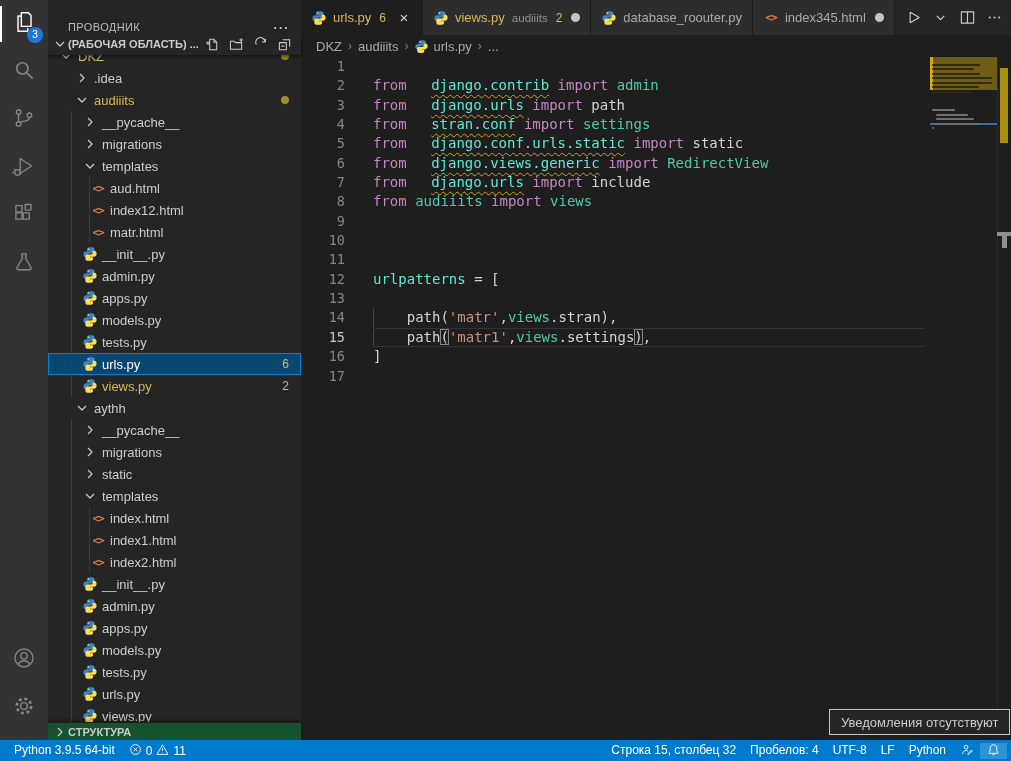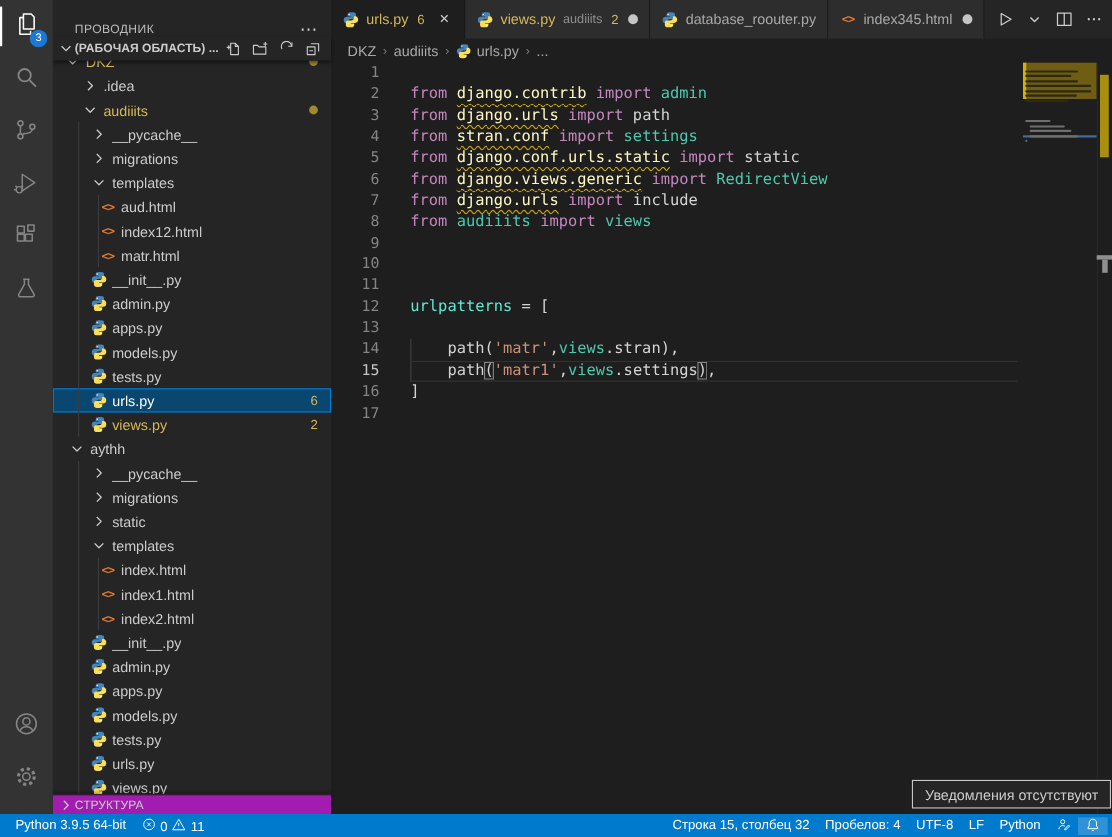--- a/index.html
+++ b/index.html
@@ -33,21 +33,21 @@
   .trow .fico { width:16px; height:16px; flex:none; display:flex; align-items:center; justify-content:center; }
   .trow .lbl { margin-left:4px; }
   .trow.warn .lbl { color:#d6b85a; }
   .trow.selected { background:#094771; outline:1px solid #007fd4; outline-offset:-1px; }
   .trow.selected .lbl { color:#ffffff; }
   .trow .right { margin-left:auto; padding-right:12px; display:flex; align-items:center; gap:6px; }
   .tbadge { color:#d6b85a; font-size:12px; }
   .tdot { width:8px; height:8px; border-radius:50%; background:#a08a2d; }
   .tguide { position:absolute; width:1px; background:#3c3c3c; }
   .html-ico { color:#e37933; font-size:11px; font-weight:bold; font-family:"DejaVu Sans Mono",monospace; letter-spacing:-1px; }
-  .outline-header { position:absolute; left:0; right:0; top:722px; height:18px; background:#a21caf; display:flex; align-items:center; font-size:11px; font-weight:normal; color:#cccccc; border-top:1px solid #1f1f1f; box-shadow:0 -2px 3px rgba(0,0,0,.3); }
+  .outline-header { position:absolute; left:0; right:0; top:722px; height:18px; background:#14532d; display:flex; align-items:center; font-size:11px; font-weight:bold; color:#cccccc; border-top:1px solid #1f1f1f; box-shadow:0 -2px 3px rgba(0,0,0,.3); }
   .outline-header .tw { width:16px; height:16px; margin-left:4px; }
 
   
   .main { position:absolute; left:301px; top:0; width:710px; height:740px; background:#1e1e1e; }
   .tabbar { display:flex; height:35px; background:#252526; align-items:stretch; }
   .tab { display:flex; align-items:center; padding:0 10px; background:#2d2d2d; border-right:1px solid #1b1b1b; font-size:13px; color:#a9a9a9; cursor:pointer; white-space:nowrap; }
   .tab.active { background:#1e1e1e; }
   .tab .tico { width:16px; height:16px; margin-right:6px; display:flex; align-items:center; justify-content:center; }
   .tab .ttl { }
   .tab.warn .ttl { color:#d6b85a; }
@@ -66,21 +66,21 @@
   
   .code { position:absolute; top:57px; left:0; right:0; bottom:0; font-family:"DejaVu Sans Mono","Liberation Mono",monospace; font-size:14px; }
   .line { display:flex; height:19.35px; line-height:19.35px; }
   .num { width:44px; text-align:right; color:#858585; flex:none; font-size:13.5px; }
   .line.cur .num { color:#c6c6c6; }
   .txt { margin-left:28px; margin-right:86px; flex:1; white-space:pre; color:#d4d4d4; }
   .line.cur .txt { box-shadow:inset 0 1px 0 #323232, inset 0 -1px 0 #323232; }
   .line.ig .txt { background-image:linear-gradient(#404040,#404040); background-size:1px 100%; background-repeat:no-repeat; background-position:0 0; }
   .tk-k { color:#c586c0; } .tk-m { color:#4ec9b0; } .tk-p { color:#d4d4d4; }
   .tk-v { color:#5eead4; } .tk-s { color:#ce9178; }
-  .tk-mw { color:#fef9c3; text-decoration:underline wavy #c9a613; text-decoration-thickness:1px; text-underline-offset:3.5px; }
+  .tk-mw { color:#5eead4; text-decoration:underline wavy #c9a613; text-decoration-thickness:1px; text-underline-offset:3.5px;margin-left:16px; }
   .tk-pb { color:#d4d4d4; box-shadow:inset 0 0 0 1px #888888; }
 
   
   .minimap { position:absolute; top:0; right:14px; width:67px; height:100%; }
   .mm-warnblock { position:absolute; left:0; top:0; width:67px; height:33px; background:#6e5d13; }
   .mm-warnstrip { position:absolute; left:0; top:0; width:3px; height:33px; background:#d3af0b; }
   .mm-mark { position:absolute; height:2px; border-radius:1px; }
   .mm-blueline { position:absolute; left:0; top:66px; width:67px; height:2px; background:#3d6e9e; }
   .scrollstrip { position:absolute; top:0; right:0; width:14px; height:100%; border-left:1px solid #2a2a2a; }
   .ruler-warn { position:absolute; top:11px; right:3px; width:8px; height:75px; background:#aa8e0f; }
@@ -341,21 +341,21 @@
                 <path fill="#ffde57" d="M8.1 14.8c1.8 0 2.9-.8 2.9-2.1v-1.4H8v-.5h3.9c1.5 0 2.7-1.1 2.7-3 0-1.8-1-3-2.5-3h-1.3v1.6c0 1.4-1.2 2.2-2.6 2.2H5.3c-1 0-1.9.8-1.9 1.9v2.2c0 1.3 1.1 2.1 2.7 2.1z"></path>
                 <circle cx="6.4" cy="3.1" r=".65" fill="#fff"></circle>
                 <circle cx="9.6" cy="12.9" r=".65" fill="#fff"></circle>
               </svg>
             </span>
             <span class="lbl">views.py</span>
             <span class="right">
               <span class="tbadge">2</span>
             </span>
           </div>
-          <div class="trow" style="padding-left: 14px;">
+          <div class="trow" style="padding-left: 26px;">
             <span class="tw"><svg viewBox="0 0 16 16" fill="none" stroke="currentColor" stroke-width="1.2" stroke-linejoin="round">
                 <path d="M4 6l4 4 4-4"></path>
               </svg></span>
             <span class="lbl">aythh</span>
           </div>
           <div class="trow" style="padding-left: 34px;">
             <span class="tw"><svg viewBox="0 0 16 16" fill="none" stroke="currentColor" stroke-width="1.2" stroke-linejoin="round">
                 <path d="M6 4l4 4-4 4"></path>
               </svg></span>
             <span class="lbl">__pycache__</span>

